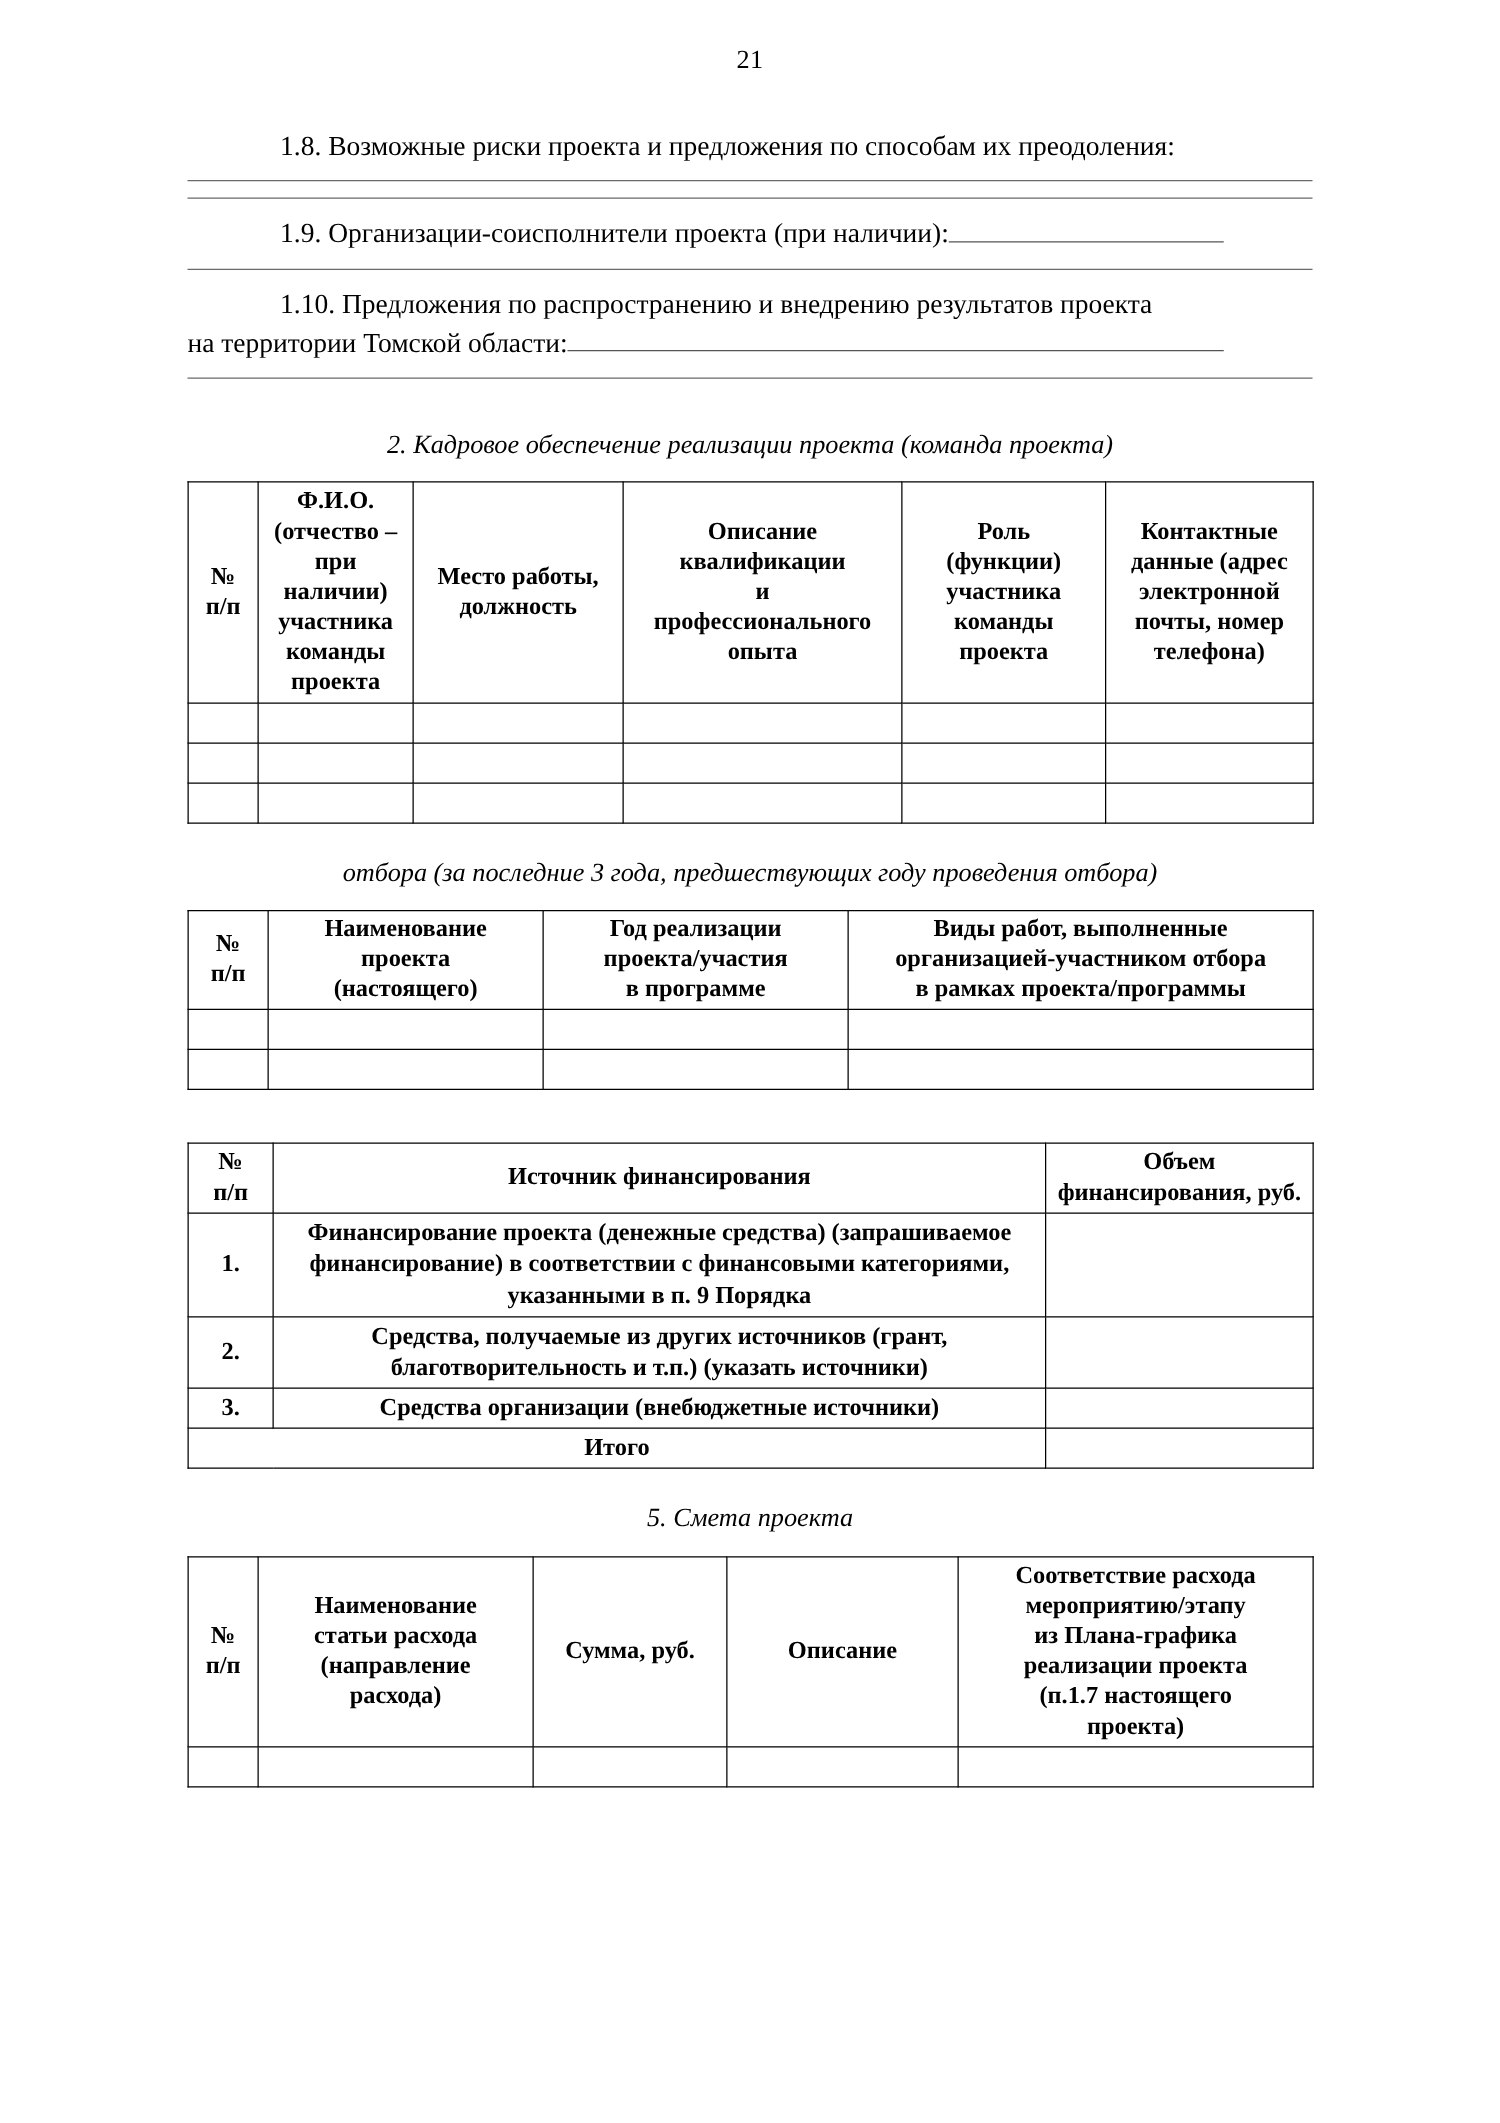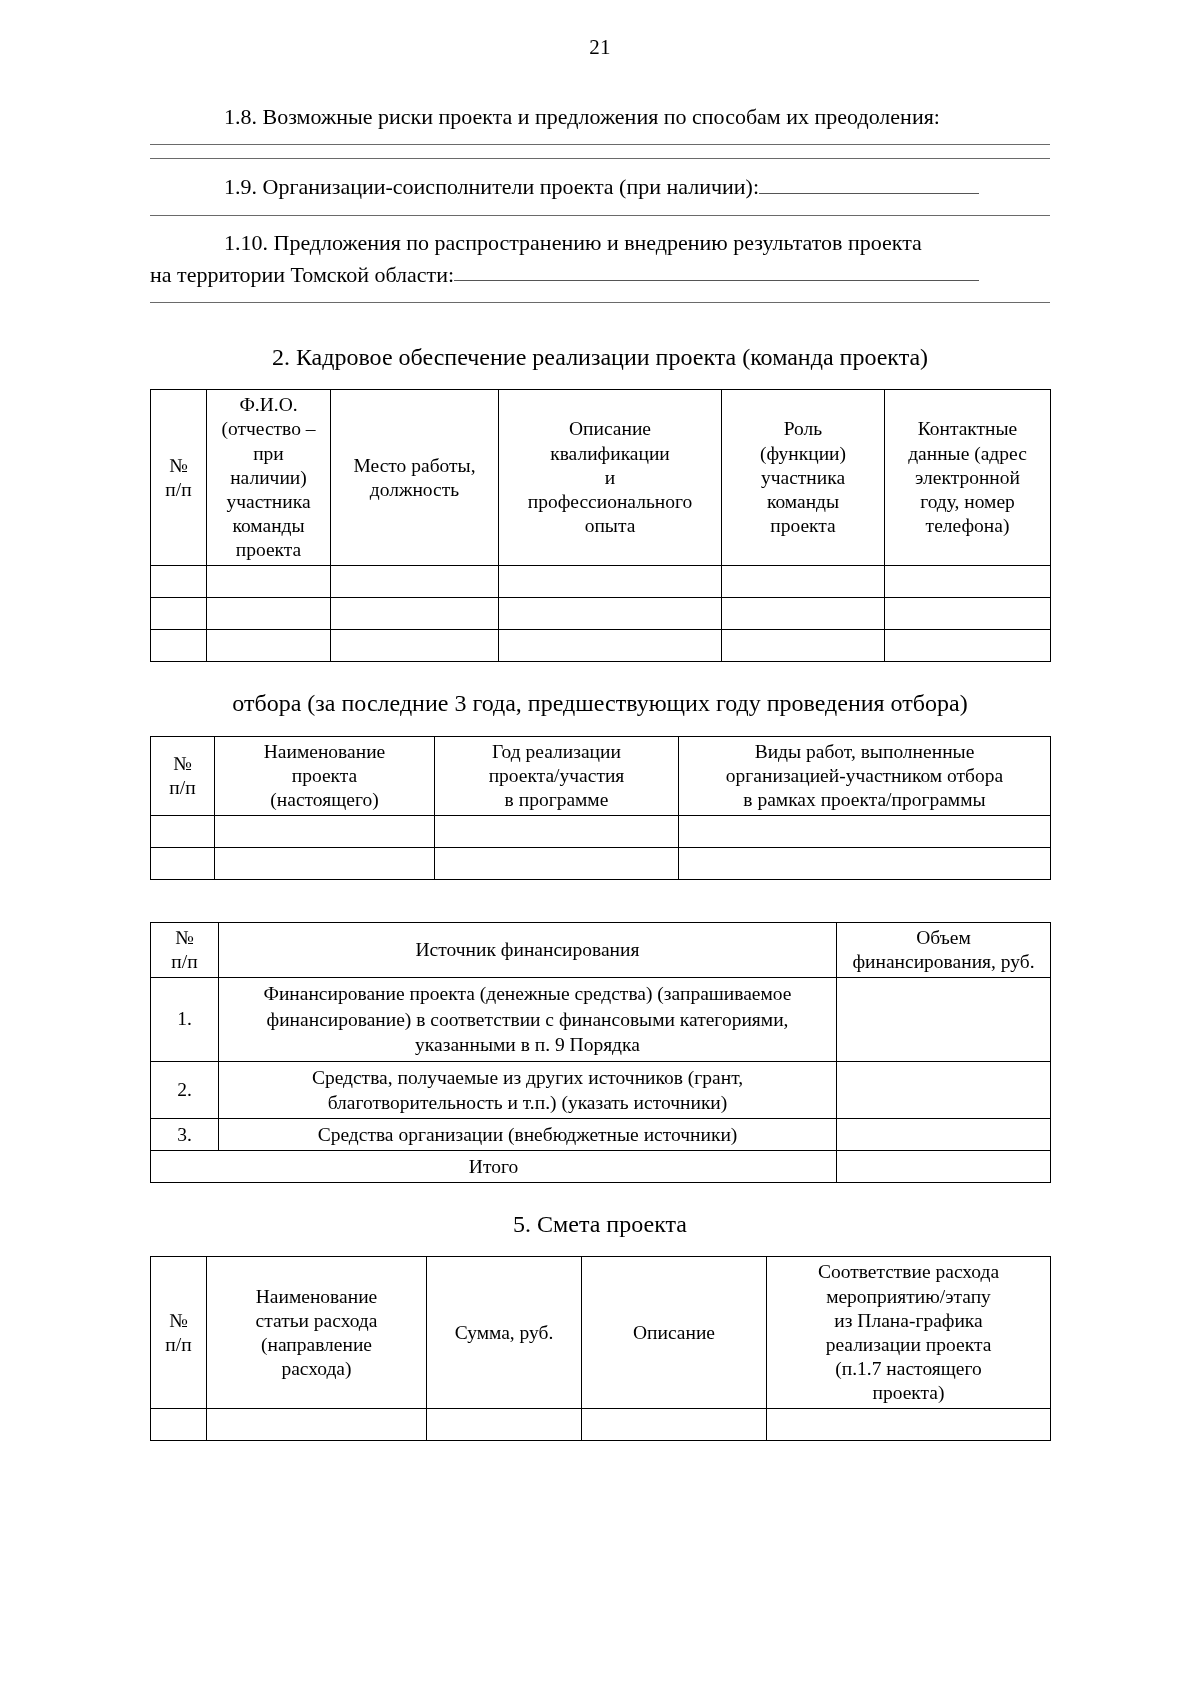--- a/index.html
+++ b/index.html
@@ -54,41 +54,42 @@
   .rule {
     border-bottom: 1.4px solid #6a6a6a;
     height: 0;
     margin: 13px 0 13px 0;
   }
   .rule.full { width: 100%; }
 
   
   .section-title {
     text-align: center;
-    font-size: 24px;
+    font-size: 21px;
     margin: 0;
     line-height: 1.30;
+    font-style: italic;
   }
   .sp-16 { height: 16px; }
   .sp-26 { height: 26px; }
 
   
   table.form-table {
     border-collapse: collapse;
     width: 100%;
     table-layout: fixed;
     font-size: 19.5px;
     line-height: 1.24;
   }
   table.form-table td,
   table.form-table th {
     border: 1.3px solid #000000;
     padding: 3px 5px;
     vertical-align: middle;
-    font-weight: normal;
+    font-weight: bold;
     text-align: center;
   }
   td.empty-cell { height: 25px; }
   td.left { text-align: left; }
   td.just {
     text-align: justify;
     text-justify: inter-word;
     vertical-align: top;
     padding: 4px 8px 5px 8px;
     line-height: 1.30;
@@ -189,21 +190,21 @@
           <span>Роль</span><br>
           <span>(функции)</span><br>
           <span>участника</span><br>
           <span>команды</span><br>
           <span>проекта</span>
         </th>
         <th class="hdr-tall">
           <span>Контактные</span><br>
           <span>данные (адрес</span><br>
           <span>электронной</span><br>
-          <span>году, номер</span><br>
+          <span>почты, номер</span><br>
           <span>телефона)</span>
         </th>
       </tr>
       <tr>
         <td class="empty-cell"></td>
         <td class="empty-cell"></td>
         <td class="empty-cell"></td>
         <td class="empty-cell"></td>
         <td class="empty-cell"></td>
         <td class="empty-cell"></td>

